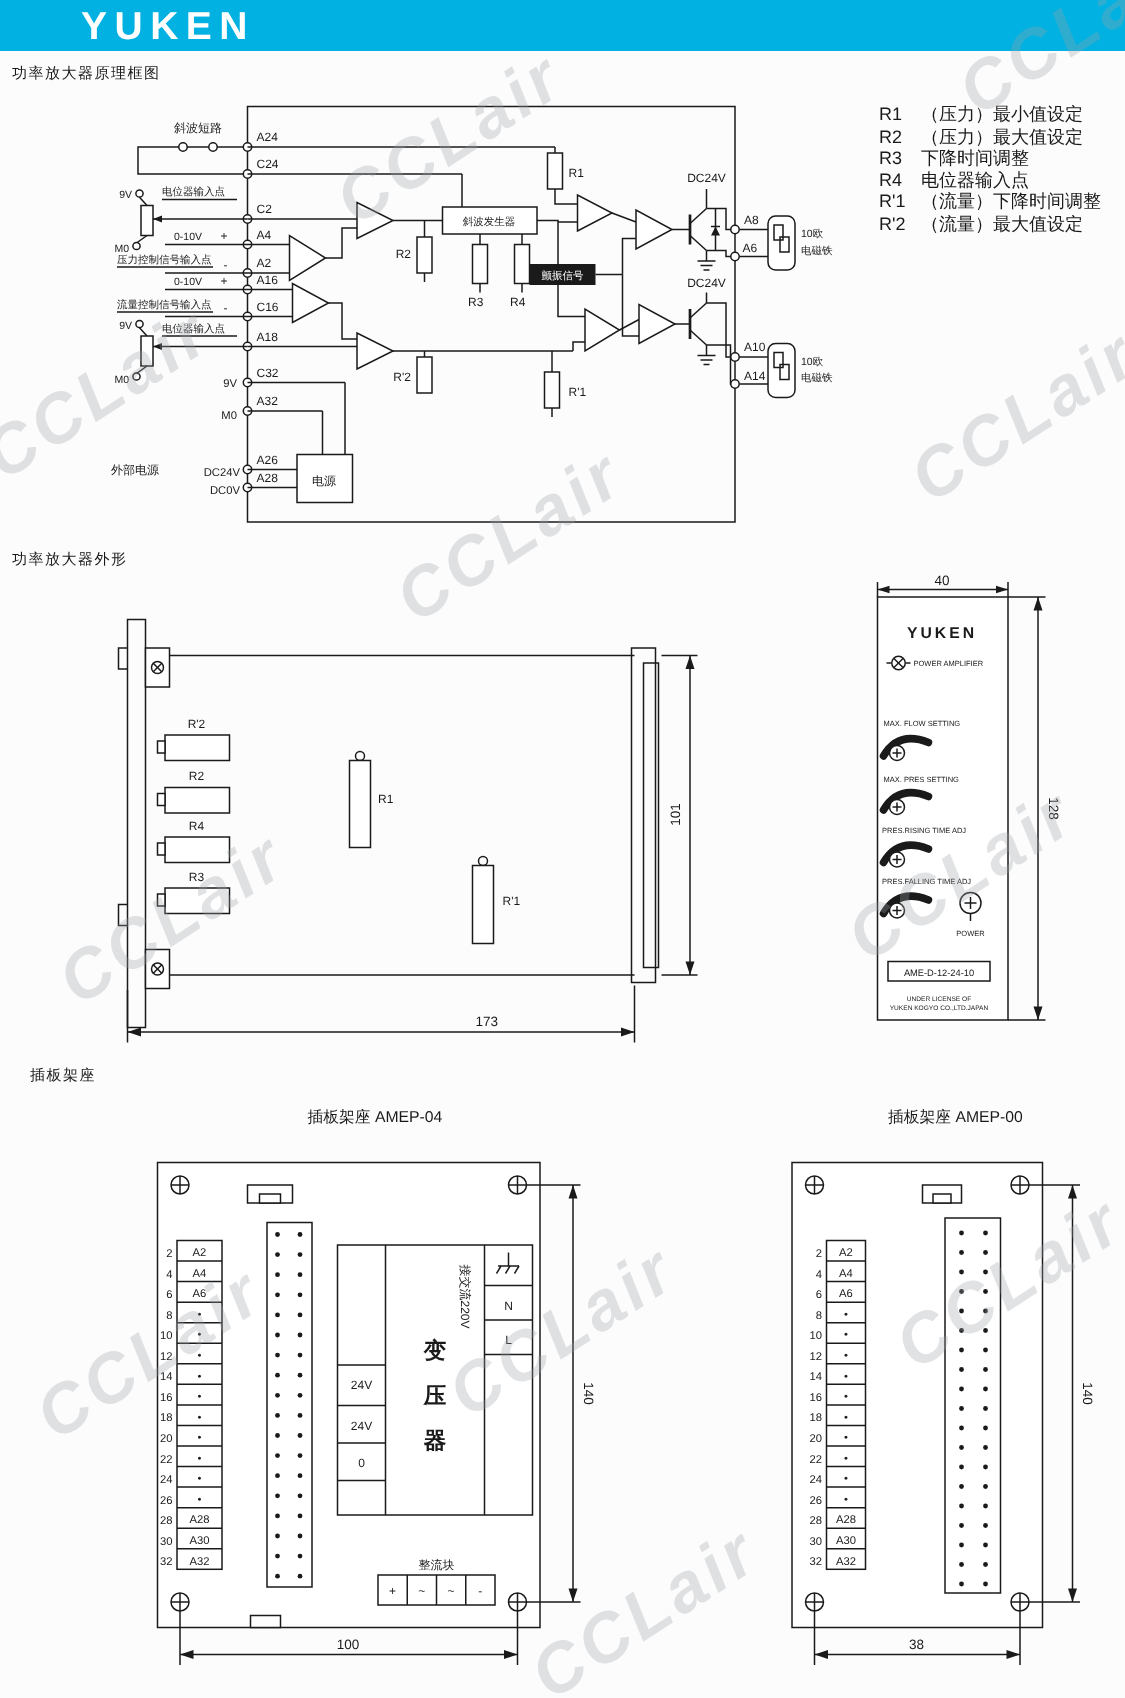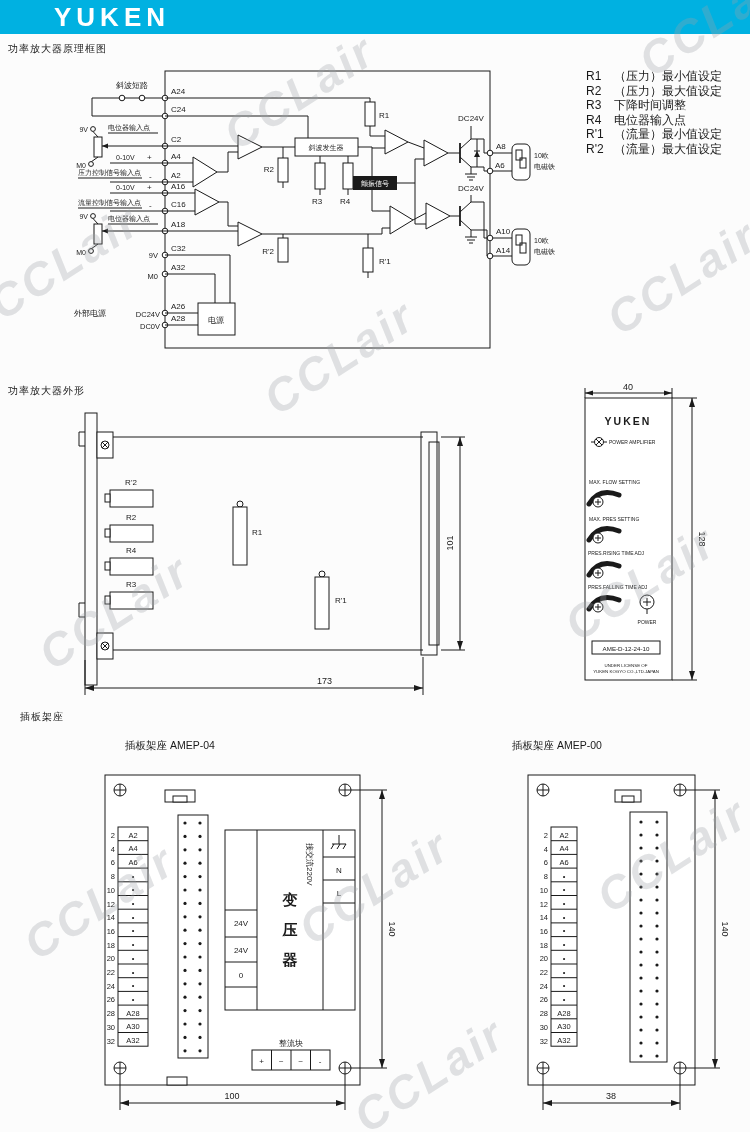--- a/index.html
+++ b/index.html
@@ -3,21 +3,21 @@
 <meta charset="utf-8">
 <style>
 *{box-sizing:border-box}
 body{margin:0;width:750px;height:1132px;position:relative;background:#fcfcfc;
      font-family:"Liberation Sans","DejaVu Sans",sans-serif;color:#1a1a1a;overflow:hidden}
 .brand-bar{position:absolute;left:0;top:2;width:750px;height:34px;background:#00b1e1}
 .brand-text{position:absolute;left:54px;top:2px;font-size:26px;font-weight:bold;letter-spacing:5px;color:#fff}
 .sec-title{position:absolute;font-size:10px;font-weight:normal;letter-spacing:1px}
 .legend{position:absolute;left:586px;top:69px;font-size:12px;line-height:14.6px;white-space:nowrap}
 .lg-code{display:inline-block;width:28px}
-.rack-hd{position:absolute;width:250px;font-size:10.5px;line-height:14px}
+.rack-hd{position:absolute;width:250px;text-align:center;font-size:10.5px;line-height:14px}
 .wm{position:absolute;font-style:italic;font-weight:bold;font-size:46px;letter-spacing:3px;
     color:#9ea3a8;opacity:.3;transform:rotate(-33deg);pointer-events:none;white-space:nowrap;z-index:5}
 svg{position:absolute;overflow:visible}
 svg text{font-family:"Liberation Sans","DejaVu Sans",sans-serif;fill:#1a1a1a}
 .ln{fill:none;stroke:#1a1a1a;stroke-width:1}
 .fw{fill:#fff;stroke:#1a1a1a;stroke-width:1}
 .fb{fill:#1a1a1a;stroke:none}
 .t4{font-size:4.4px}.t5{font-size:5px}.t6{font-size:6.2px}.t7{font-size:7px}.t75{font-size:7.5px}
 .t8{font-size:8px}.t9{font-size:9px}.t10{font-size:10.5px}.t15{font-size:15px;font-weight:bold}
 .mid{text-anchor:middle}.end{text-anchor:end}.wt{fill:#fff}
@@ -40,21 +40,21 @@
 <div class="brand-bar">
   <span class="brand-text">YUKEN</span>
 </div>
 <div class="sec-title" style="left:8px;top:42px">功率放大器原理框图</div>
 
 <div class="legend">
   <div><span class="lg-code">R1</span><span>（压力）最小值设定</span></div>
   <div><span class="lg-code">R2</span><span>（压力）最大值设定</span></div>
   <div><span class="lg-code">R3</span><span>下降时间调整</span></div>
   <div><span class="lg-code">R4</span><span>电位器输入点</span></div>
-  <div><span class="lg-code">R'1</span><span>（流量）最小值设定</span></div>
+  <div><span class="lg-code">R'1</span><span>（流量）下降时间调整</span></div>
   <div><span class="lg-code">R'2</span><span>（流量）最大值设定</span></div>
 </div>
 
 <svg style="left:50px;top:58px" width="530" height="300" viewBox="0 0 530 300">
   <g>
     <rect class="ln" x="115" y="13" width="325" height="277"></rect>
   </g>
 
   <g>
     <polyline class="ln" points="115,40 42,40 42,58 115,58"></polyline>
@@ -273,21 +273,21 @@
     <text class="t7" x="484" y="100">10欧</text>
     <text class="t7" x="484" y="111">电磁铁</text>
     <rect class="fw" x="462" y="171" width="18" height="36" rx="5"></rect>
     <rect class="ln" x="466" y="177" width="6" height="10"></rect>
       <rect class="ln" x="470" y="185" width="6" height="10"></rect>
     <text class="t7" x="484" y="185">10欧</text>
     <text class="t7" x="484" y="196">电磁铁</text>
   </g>
 </svg>
 
-<div class="sec-title" style="left:8px;top:384px">功率放大器外形</div>
+<div class="sec-title" style="left:8px;top:366px">功率放大器外形</div>
 
 <svg style="left:55px;top:385px" width="470" height="320" viewBox="0 0 470 320">
   <g>
     <rect class="ln" x="30" y="28" width="12" height="272"></rect>
     <path class="ln" d="M30 47 h-6 v14 h6"></path>
     <rect class="fw" x="42" y="47" width="16" height="26"></rect>
     <circle class="ln" cx="50" cy="60" r="4"></circle>
       <line class="ln" x1="47" y1="57" x2="53" y2="63"></line>
       <line class="ln" x1="47" y1="63" x2="53" y2="57"></line>
     <path class="ln" d="M30 218 h-6 v14 h6"></path>

